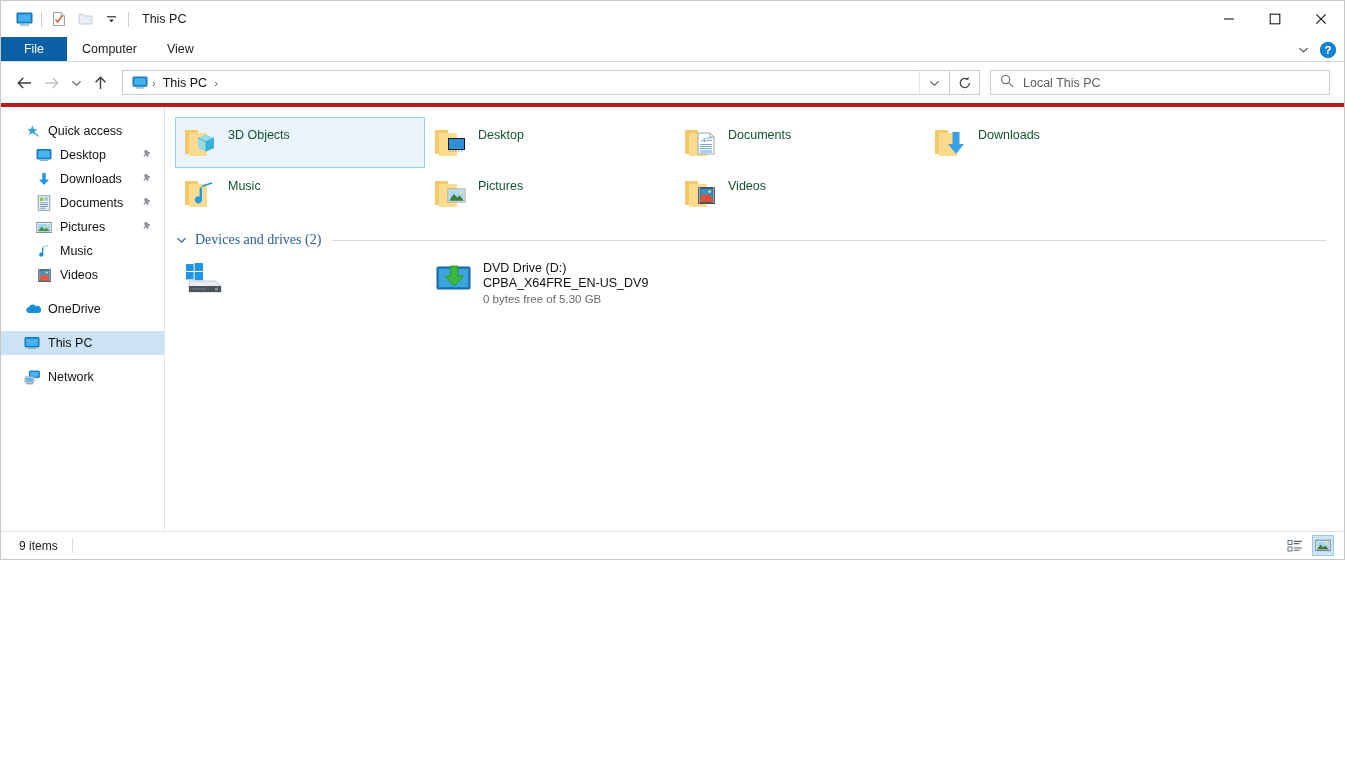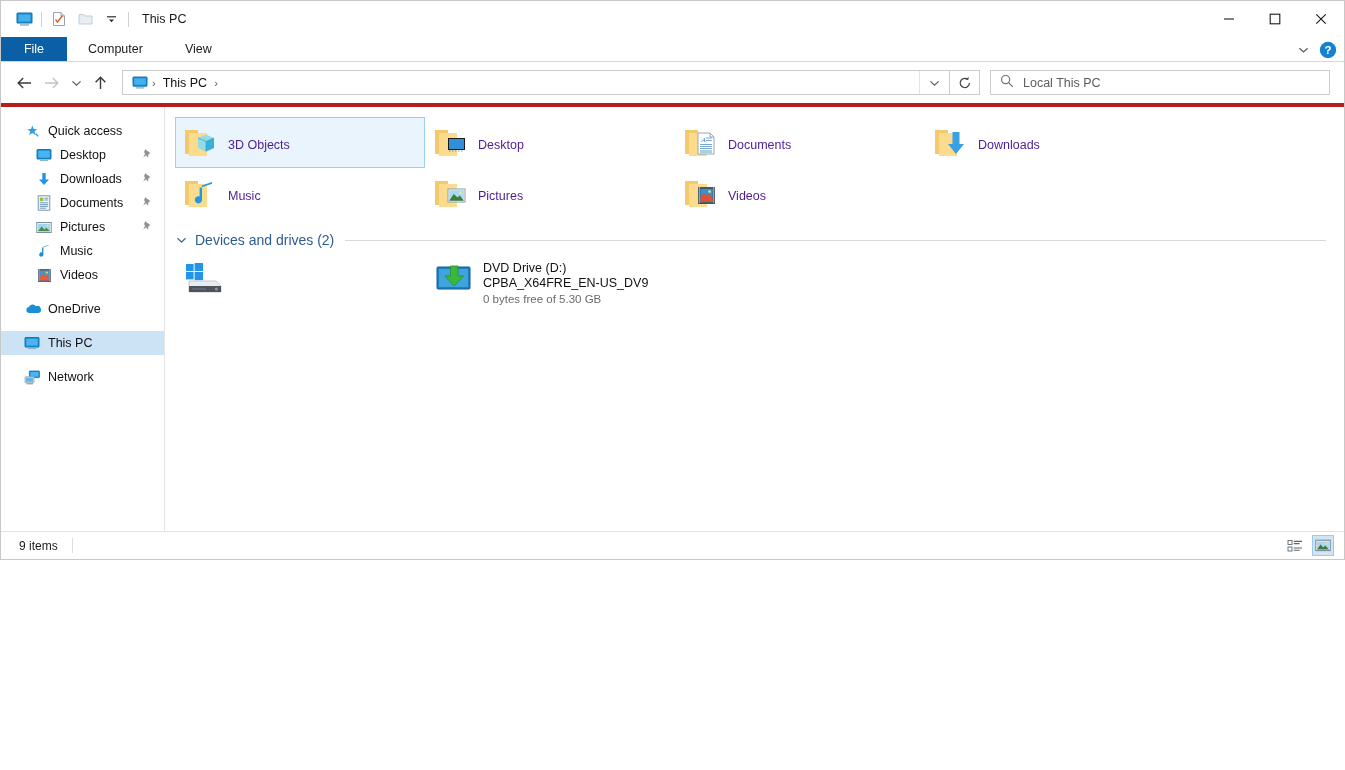--- a/index.html
+++ b/index.html
@@ -46,21 +46,21 @@
   
   .ribbonbar {
     height: 25px; flex: 0 0 25px;
     display: flex; align-items: stretch;
     background: #ffffff;
     border-bottom: 1px solid #d6d6d6;
     position: relative;
   }
   .tab {
     display: flex; align-items: center; justify-content: center;
-    padding: 0 21px;
+    padding: 0 15px;
     font-size: 12.5px; color: #1b1b1b;
     min-width: 54px;
   }
   .tab.file {
     background: #0b5fa4; color: #ffffff;
     min-width: 66px;
   }
   .ribbon-right {
     position: absolute; right: 4px; top: 0; height: 25px;
     display: flex; align-items: center; gap: 2px;
@@ -159,22 +159,22 @@
   }
   .tile.selected {
     background: #eaf4fc;
     border: 1px solid #99d1f0;
   }
   .tile .ticon {
     width: 46px; flex: 0 0 46px; height: 48px;
     display: flex; align-items: center; justify-content: center;
   }
   .tile .tlabel {
-    font-size: 12.5px; color: #4c1d95;
-    margin-left: 4px; align-self: flex-start; margin-top: 20px;
+    font-size: 12.5px; color: #14532d;
+    margin-left: 4px; align-self: flex-start; margin-top: 10px;
     white-space: nowrap;
   }
 
   .drivegrid { display: flex; flex-wrap: wrap; margin-top: 2px; }
   .drive {
     width: 250px; height: 52px;
     display: flex; align-items: flex-start;
     padding-left: 2px; padding-top: 2px;
     border: 1px solid transparent;
   }
@@ -579,21 +579,21 @@
               <rect x="19.4" y="12.9" width="12.2" height="13.2" fill="#2f96d2"></rect>
               <path d="M19.4 21.4 L22.8 16.6 L25.4 19.9 L27.6 17.4 L31.6 22.4 V26.1 H19.4 Z" fill="#dd5237"></path>
               <circle cx="28.6" cy="15.6" r="1.4" fill="#f5d95f"></circle>
               <path d="M17.8 12 H19 M17.8 14 H19 M17.8 16 H19 M17.8 18 H19 M17.8 20 H19 M17.8 22 H19 M17.8 24 H19 M17.8 26 H19 M32 12 H33.2 M32 14 H33.2 M32 16 H33.2 M32 18 H33.2 M32 20 H33.2 M32 22 H33.2 M32 24 H33.2 M32 26 H33.2" stroke="#eef2f5" stroke-width="1.1"></path>
             </svg>
           </span>
           <span class="tlabel">Videos</span>
         </div>
       </div>
 
-      <div class="grouphdr" style="margin-top:9px;">
+      <div class="grouphdr" style="margin-top:9px;font-family:Liberation Serif, serif;">
         <span class="gchev">
           <svg width="11" height="8" viewBox="0 0 11 8">
               <path d="M1.4 2.3 L5.5 6.1 L9.6 2.3" fill="none" stroke="#4a6f99" stroke-width="1.3"></path>
             </svg>
         </span>
         <span class="gtext">Devices and drives (2)</span>
         <span class="gline"></span>
       </div>
 
       <div class="drivegrid">

